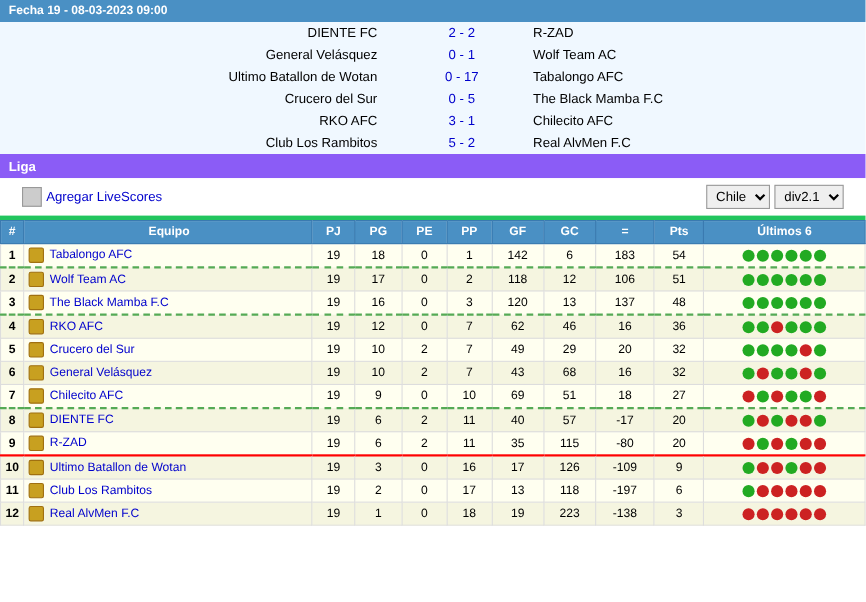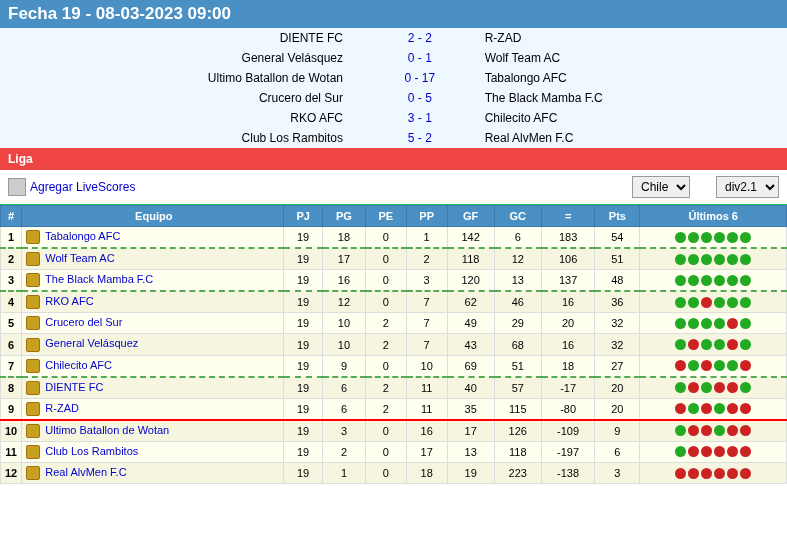--- a/index.html
+++ b/index.html
@@ -2,69 +2,69 @@
 <html><head>
   <meta charset="utf-8">
   <style>
     * { box-sizing: border-box; margin: 0; padding: 0; }
     body { font-family: Arial, sans-serif; font-size: 12px; background: #fff; width: 787px; }
 
     .header-bar {
       background: #4a90c4;
       color: #fff;
       padding: 4px 8px;
-      font-size: 17px;
+      font-size: 11px;
       font-weight: bold;
     }
 
     .matches-table {
       width: 100%;
       border-collapse: collapse;
       background: #f0f8ff;
     }
     .matches-table td {
       padding: 3px 6px;
     }
     .match-row td { border: none; }
     .match-home { text-align: right; padding-right: 6px; }
     .match-score { text-align: center; }
     .match-score a { color: #0000cc; text-decoration: none; margin-left: 12px; }
     .match-away { text-align: left; padding-left: 6px; }
 
     .liga-header {
-      background: #ef4444;
+      background: #8b5cf6;
       color: #fff;
       padding: 4px 8px;
       font-size: 12px;
       font-weight: bold;
       margin-top: 0;
     }
 
     .controls-row {
       display: flex;
       align-items: center;
-      padding: 6px 8px;
+      padding: 6px 20px;
       background: #fff;
-      border-bottom: 1px solid #22c55e;
+      border-bottom: 4px solid #22c55e;
     }
     .livescores-btn {
       display: flex;
       align-items: center;
       gap: 4px;
       cursor: pointer;
     }
     .livescores-btn .icon {
       width: 18px; height: 18px;
       background: #ccc;
       border: 1px solid #999;
       display: inline-block;
     }
     .livescores-btn a { color: #0000cc; text-decoration: none; font-size: 12px; }
     .selects-group { margin-left: auto; display: flex; gap: 4px; }
-    .selects-group select { font-size: 12px; padding: 2px 4px; border: 1px solid #999; margin-left: 22px; }
+    .selects-group select { font-size: 12px; padding: 2px 4px; border: 1px solid #999; }
 
     .standings-table {
       width: 100%;
       border-collapse: collapse;
     }
     .standings-table thead tr {
       background: #4a90c4;
       color: #fff;
     }
     .standings-table thead th {

